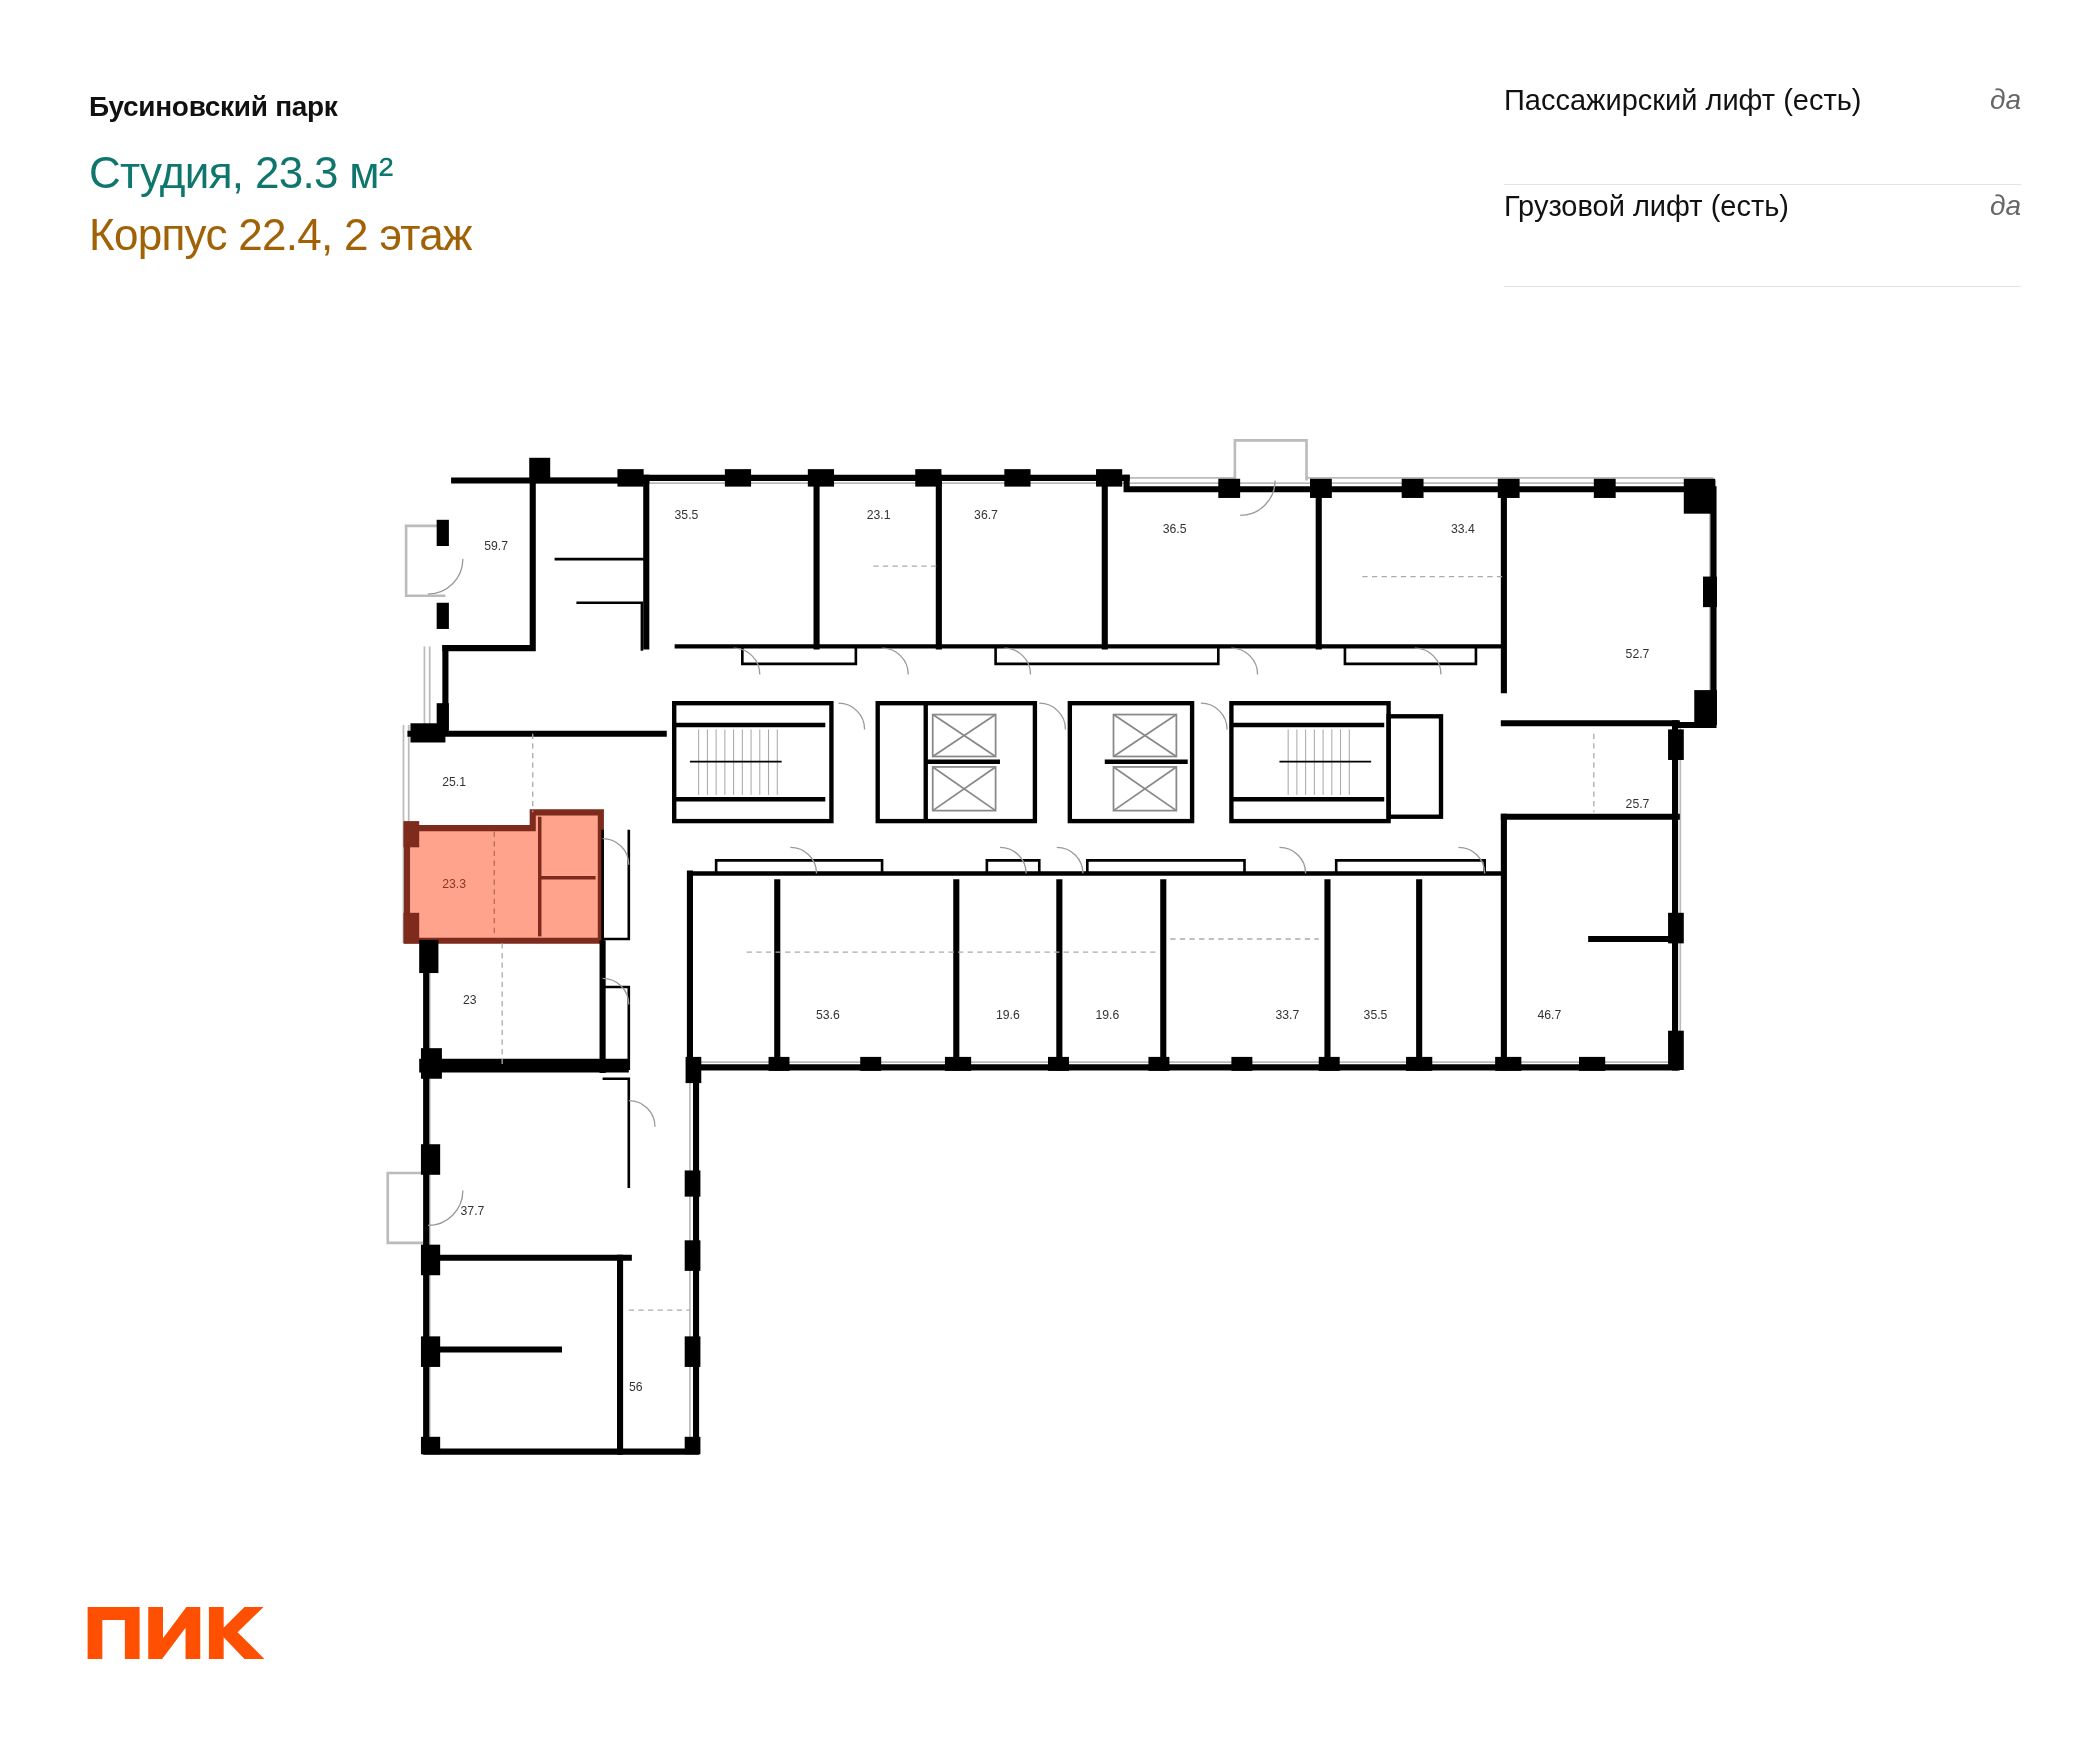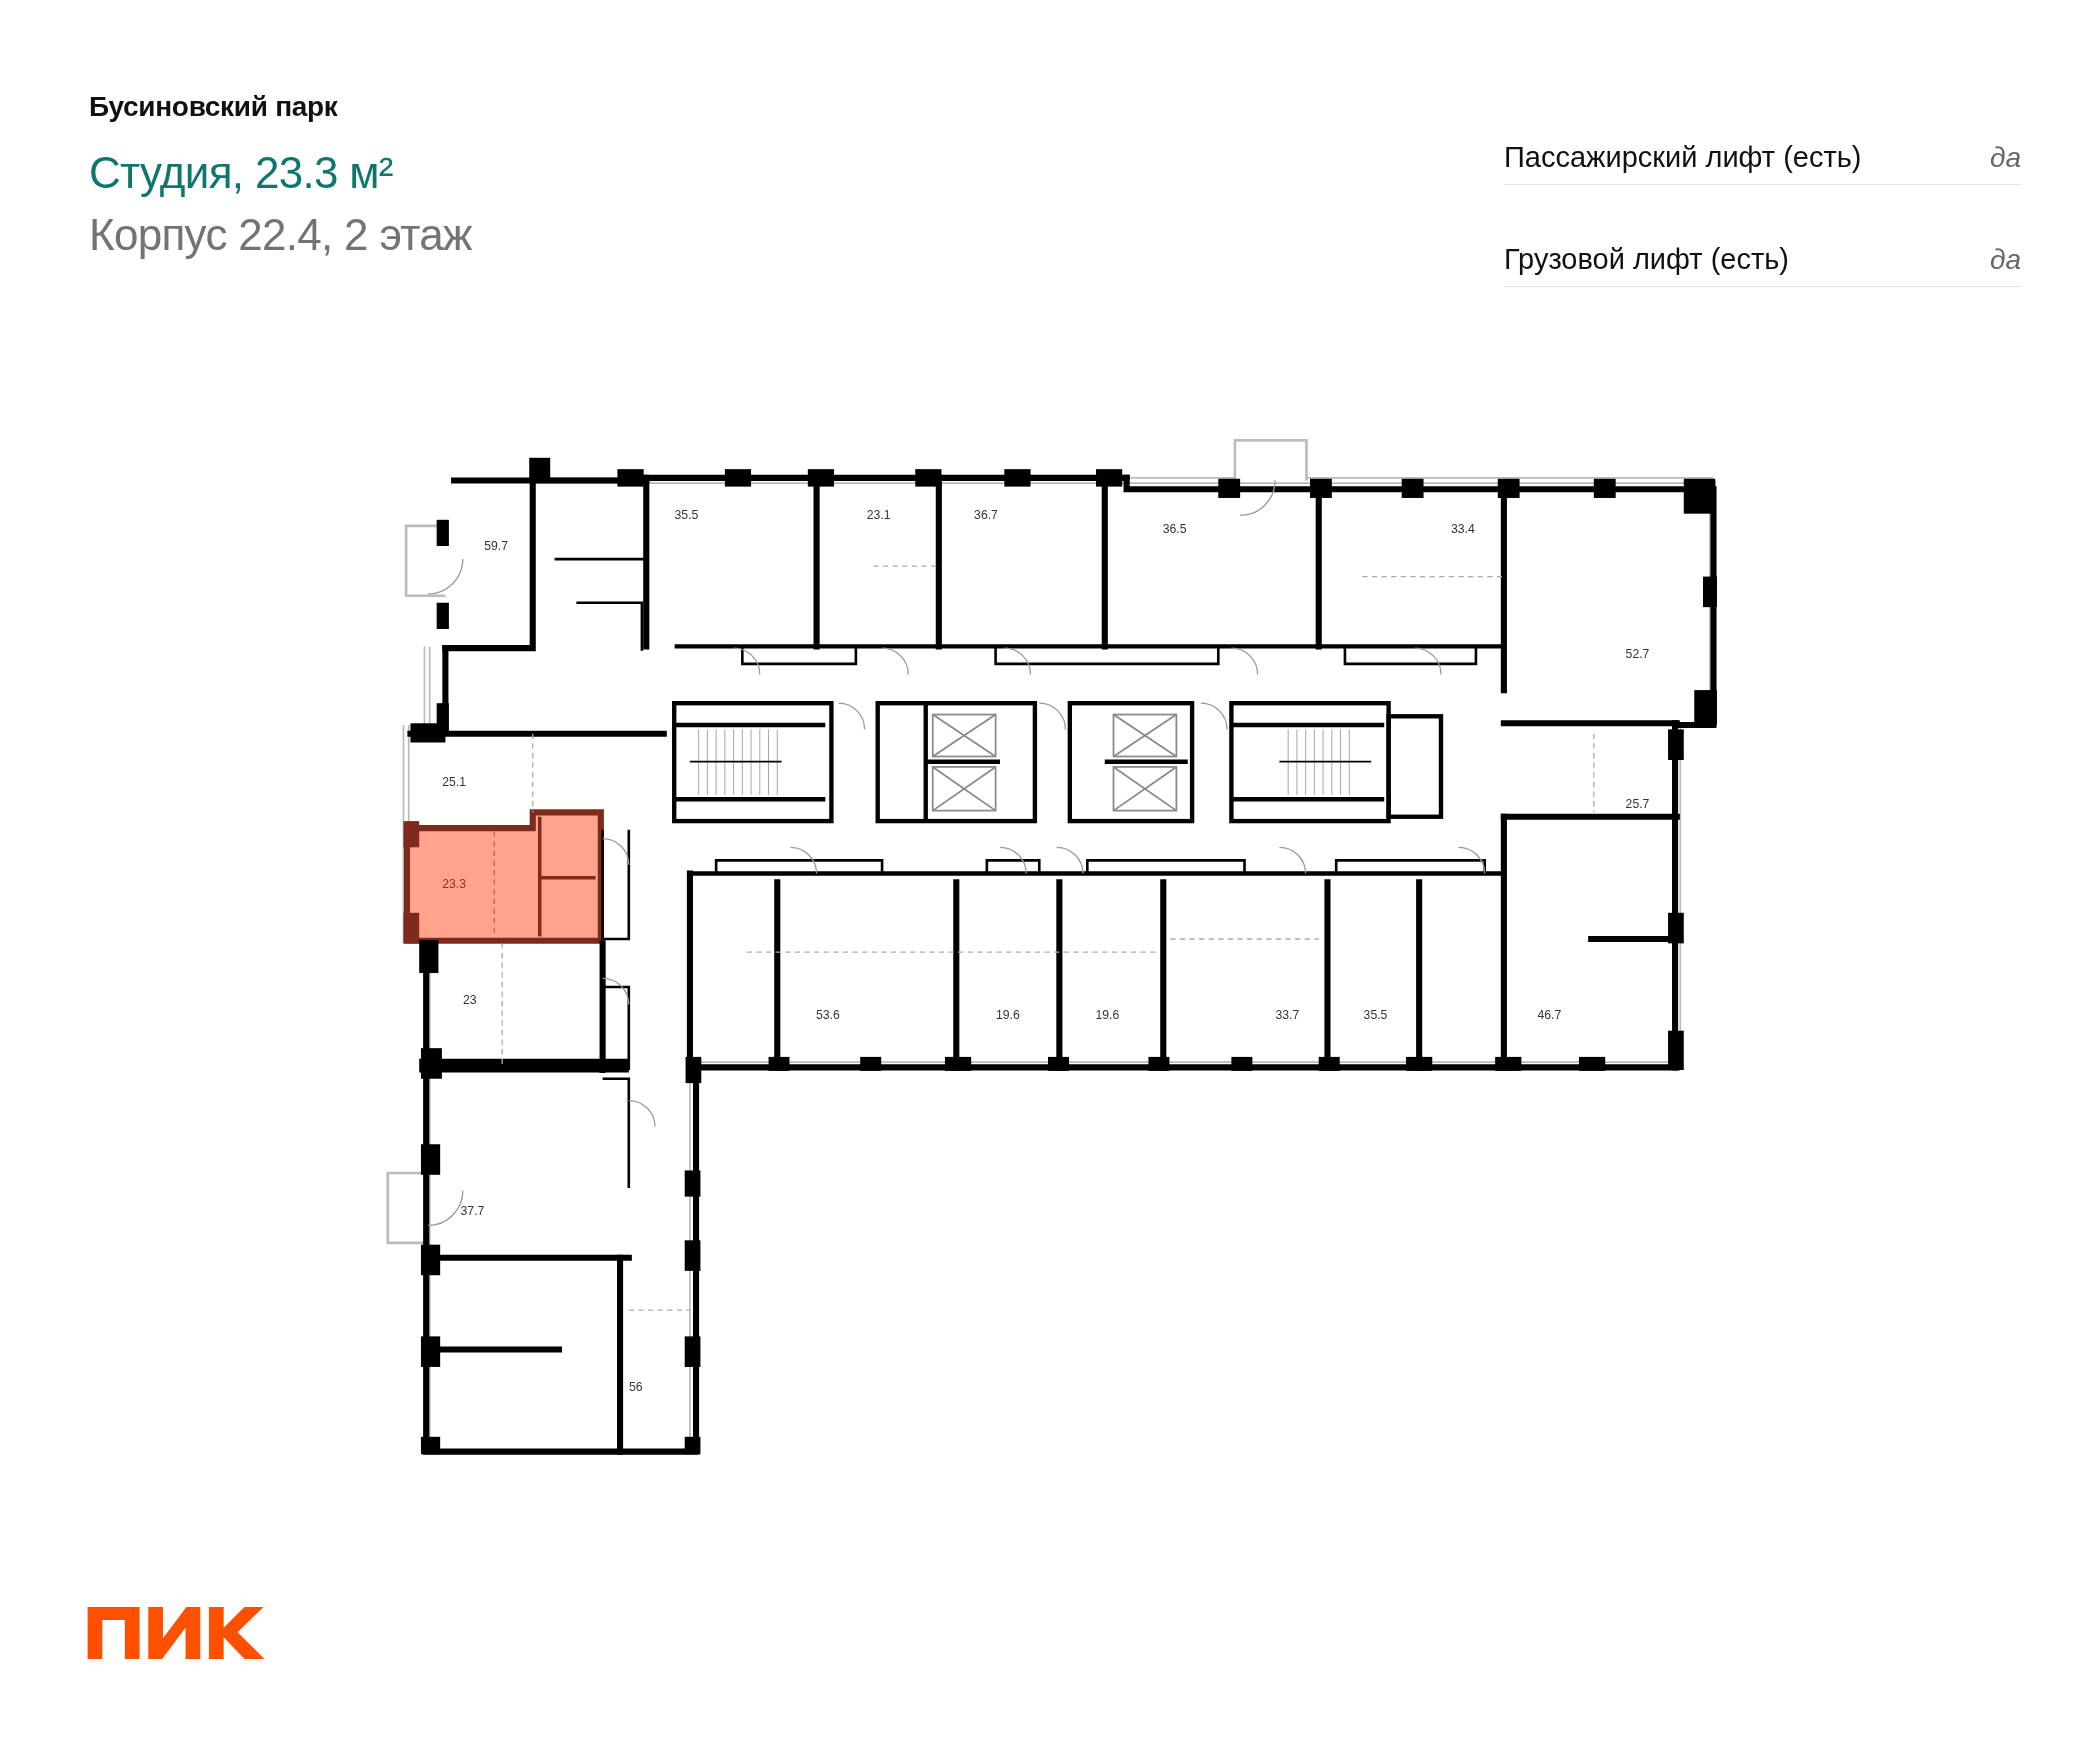--- a/index.html
+++ b/index.html
@@ -1,21 +1,21 @@
 <!DOCTYPE html>
 <html style="font-size:14px"><head>
 <meta charset="utf-8">
 <style>
   html,body{margin:0;padding:0;background:#ffffff;}
   body{width:2096px;height:1747px;position:relative;overflow:hidden;font-family:"Liberation Sans",sans-serif;}
   .complex{position:absolute;left:89px;top:91px;font-size:28px;color:#111;letter-spacing:-0.3px;font-weight:bold;}
   .title{position:absolute;left:89px;top:148px;font-size:44px;color:#0f766e;font-weight:normal;letter-spacing:-0.7px;}
-  .subtitle{position:absolute;left:89px;top:210px;font-size:44px;color:#737373;letter-spacing:-0.7px;}
+  .subtitle{position:absolute;left:89px;top:210px;font-size:44px;color:#a16207;letter-spacing:-0.7px;}
   .props{position:absolute;left:1504px;top:84px;width:517px;}
-  .prop-row{display:flex;justify-content:space-between;align-items:flex-end;height:101px;border-bottom:1.7px solid #e3e3e3;box-sizing:border-box;padding-bottom:10.5px;}
+  .prop-row{display:flex;justify-content:space-between;align-items:flex-start;height:101px;border-bottom:1.7px solid #e3e3e3;box-sizing:border-box;padding-bottom:10.5px;}
   .prop-row + .prop-row{height:102px;padding-top:5.2px;}
   .prop-label{font-size:29px;color:#111;}
   .prop-value{font-size:28px;color:#666;font-style:italic;}
   .plan{position:absolute;left:0;top:0;width:2096px;height:1747px;}
   .apt-label{font-family:"Liberation Sans",sans-serif;font-size:14px;fill:#333;text-anchor:middle;}
   .apt-label.sel{fill:#8a3424;}
   .logo{position:absolute;left:87px;top:1607px;width:178px;height:52px;}
 </style>
 </head>
 <body>

